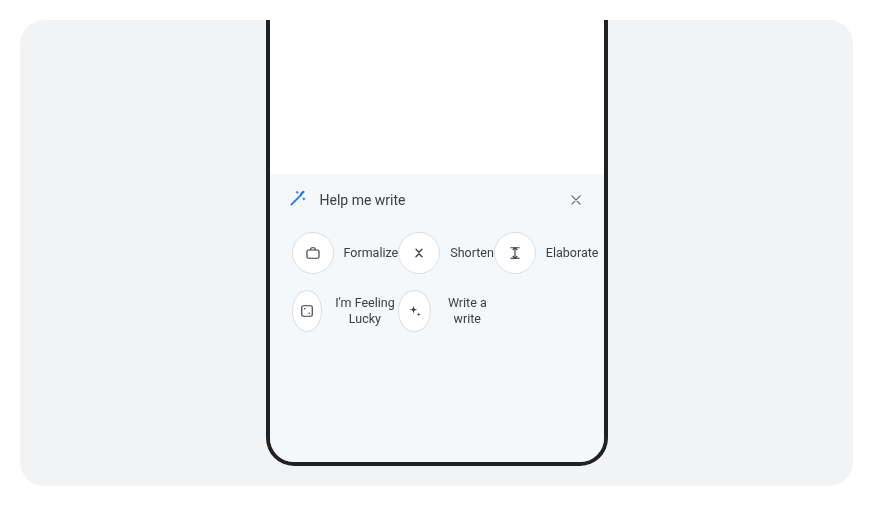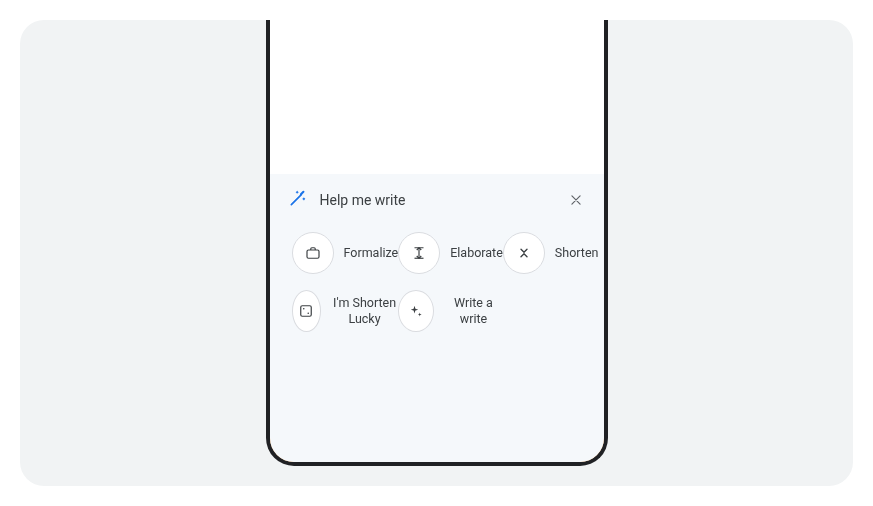--- a/index.html
+++ b/index.html
@@ -153,50 +153,50 @@
               <rect x="4" y="8" width="16" height="11" rx="2" stroke-width="1.6"></rect>
               <path d="M9 8 V6.5 A1.5 1.5 0 0 1 10.5 5 H13.5 A1.5 1.5 0 0 1 15 6.5 V8" stroke-width="1.6"></path>
             </svg>
           </div>
           <span class="option-label">Formalize</span>
         </div>
 
         <div class="option-item">
           <div class="option-icon">
             <svg viewBox="0 0 24 24">
+              <path d="M8 7 L12 11 L16 7" stroke-width="1.8" stroke-linecap="round" stroke-linejoin="round"></path>
+              <path d="M8 17 L12 13 L16 17" stroke-width="1.8" stroke-linecap="round" stroke-linejoin="round"></path>
+            </svg>
+          </div>
+          <span class="option-label">Shorten</span>
+        </div>
+
+        <div class="option-item">
+          <div class="option-icon">
+            <svg viewBox="0 0 24 24">
               <line x1="6" y1="5" x2="18" y2="5" stroke-width="1.6"></line>
               <line x1="12" y1="7" x2="12" y2="17" stroke-width="1.6"></line>
               <path d="M9 8 L12 5 L15 8" stroke-width="1.6" stroke-linejoin="round"></path>
               <path d="M9 16 L12 19 L15 16" stroke-width="1.6" stroke-linejoin="round"></path>
               <line x1="6" y1="19" x2="18" y2="19" stroke-width="1.6"></line>
             </svg>
           </div>
           <span class="option-label">Elaborate</span>
         </div>
 
-        <div class="option-item">
-          <div class="option-icon">
-            <svg viewBox="0 0 24 24">
-              <path d="M8 7 L12 11 L16 7" stroke-width="1.8" stroke-linecap="round" stroke-linejoin="round"></path>
-              <path d="M8 17 L12 13 L16 17" stroke-width="1.8" stroke-linecap="round" stroke-linejoin="round"></path>
-            </svg>
-          </div>
-          <span class="option-label">Shorten</span>
-        </div>
-
 
         <div class="option-item">
           <div class="option-icon">
             <svg viewBox="0 0 24 24">
               <rect x="5" y="5" width="14" height="14" rx="2" stroke-width="1.6"></rect>
               <circle cx="9" cy="9" r="1.1" fill="#3c4043" stroke="none"></circle>
               <circle cx="15" cy="15" r="1.1" fill="#3c4043" stroke="none"></circle>
             </svg>
           </div>
-          <span class="option-label">I'm Shorten Lucky</span>
+          <span class="option-label">I'm Feeling Lucky</span>
         </div>
 
         <div class="option-item">
           <div class="option-icon">
             <svg viewBox="0 0 24 24">
               <path d="M10 5 L11.2 9 L15 10.2 L11.2 11.4 L10 15.4 L8.8 11.4 L5 10.2 L8.8 9 Z" fill="#3c4043" stroke="none"></path>
               <path d="M17 14 L17.6 16 L19.5 16.6 L17.6 17.2 L17 19.2 L16.4 17.2 L14.5 16.6 L16.4 16 Z" fill="#3c4043" stroke="none"></path>
             </svg>
           </div>
           <span class="option-label">Write a write</span>

